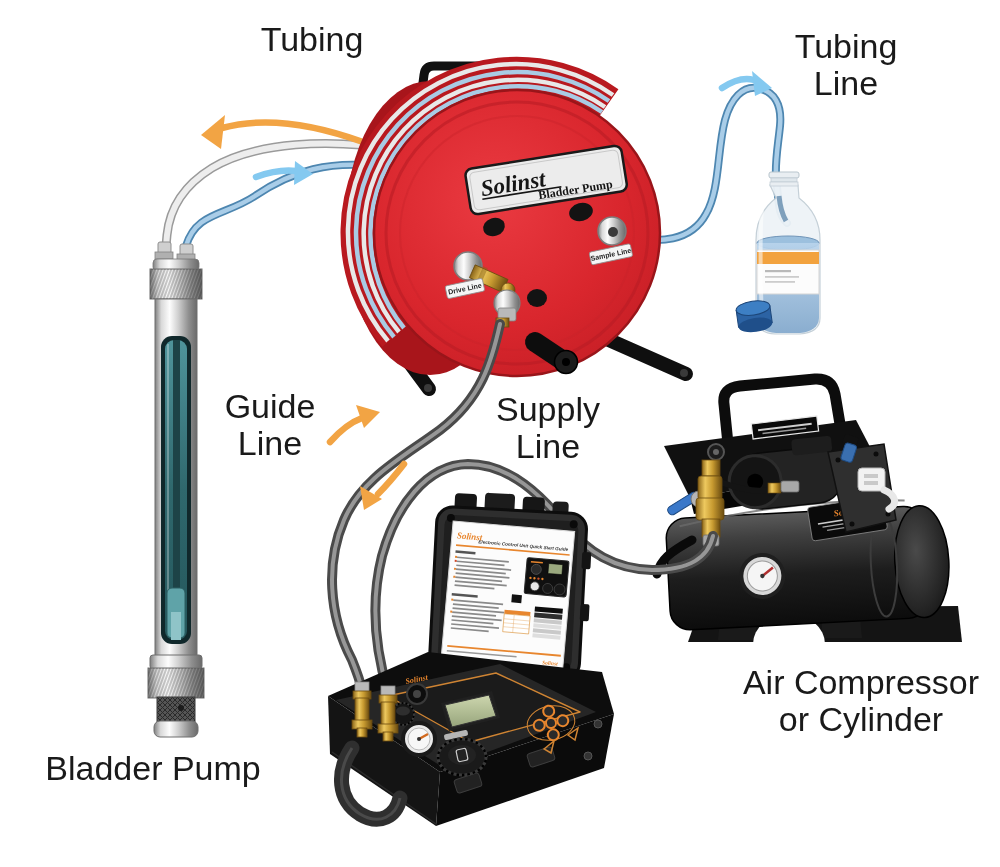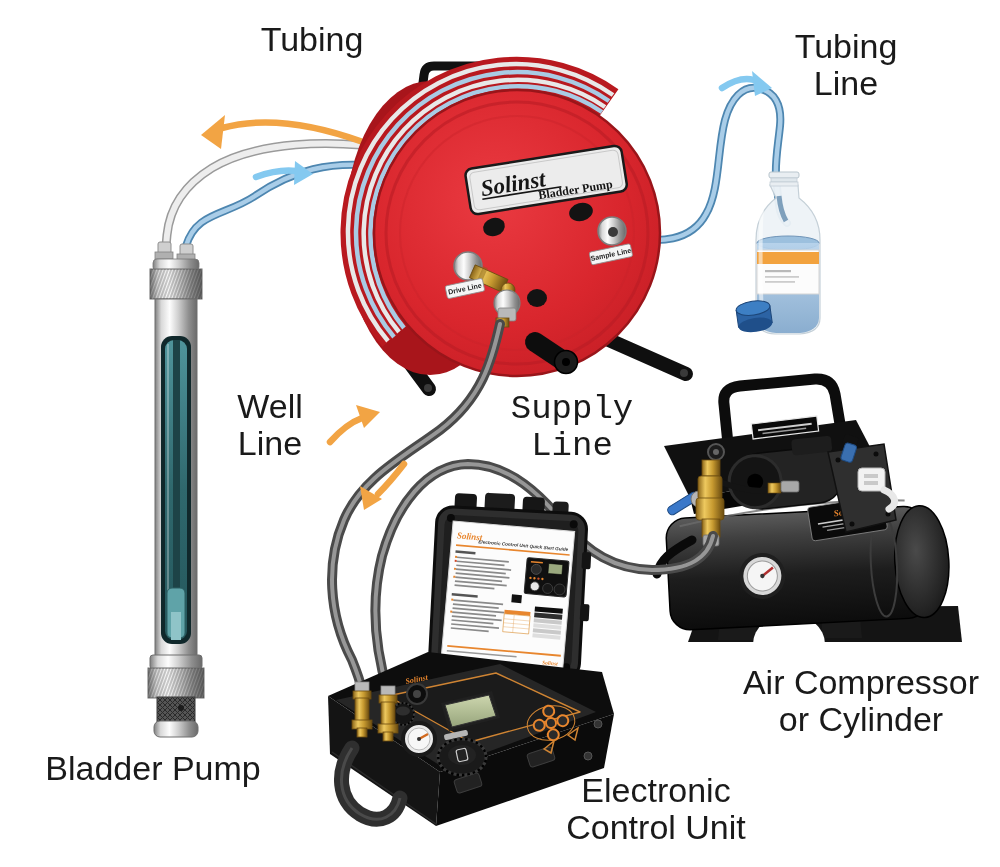--- a/index.html
+++ b/index.html
@@ -479,32 +479,28 @@
 </svg>
 
 <div class="lbl" style="left:212px;top:21px;width:200px;">
   <span>Tubing</span>
 </div>
 <div class="lbl" style="left:746px;top:28px;width:200px;">
   <span>Tubing</span>
   <span>Line</span>
 </div>
 <div class="lbl" style="left:170px;top:388px;width:200px;">
-  <span>Well</span>
+  <span>Guide</span>
   <span>Line</span>
 </div>
-<div class="lbl" style="left:472px;top:391px;width:200px;font-family:Liberation Mono, monospace;">
+<div class="lbl" style="left:448px;top:391px;width:200px;">
   <span>Supply</span>
   <span>Line</span>
 </div>
 <div class="lbl" style="left:711px;top:664px;width:300px;">
   <span>Air Compressor</span>
   <span>or Cylinder</span>
 </div>
-<div class="lbl" style="left:506px;top:772px;width:300px;">
-  <span>Electronic</span>
-  <span>Control Unit</span>
-</div>
 <div class="lbl" style="left:13px;top:750px;width:280px;">
   <span>Bladder Pump</span>
 </div>
 
 </div>
 
 </body></html>

